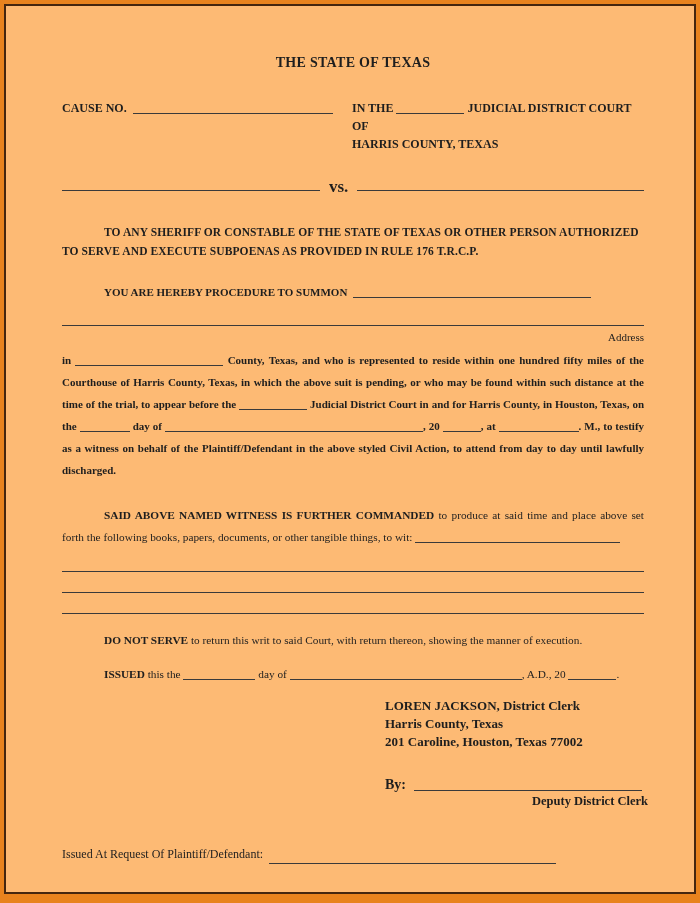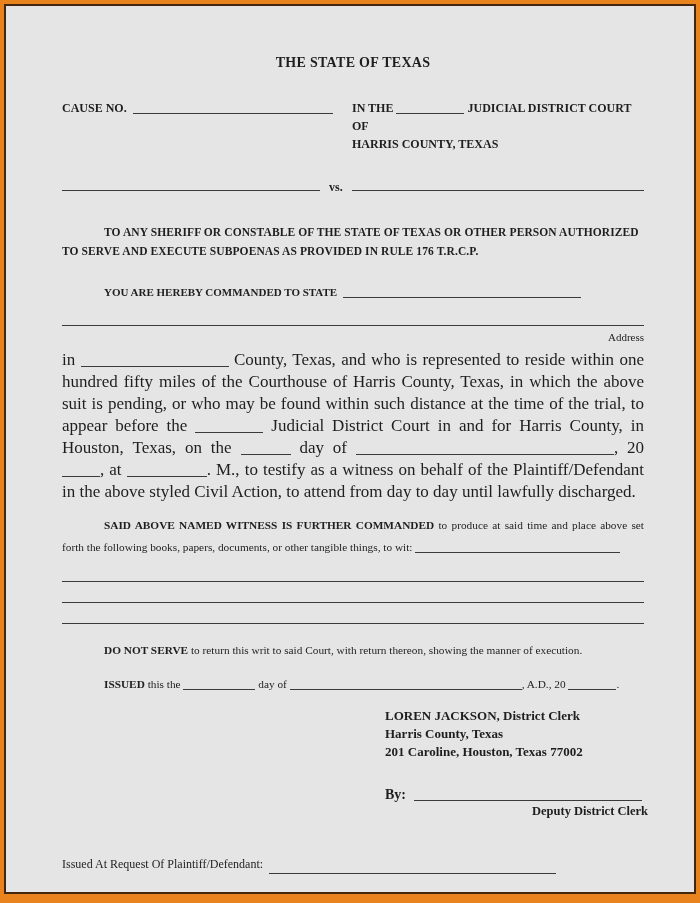--- a/index.html
+++ b/index.html
@@ -11,21 +11,21 @@
   }
   .frame {
     position: absolute; left: 0; top: 0;
     width: 700px; height: 903px;
     background: #e8831e;
     padding: 4px 4px 9px 4px;
   }
   .paper-edge {
     width: 100%; height: 100%;
     border: 2px solid #44260f;
-    background: #e5e5e5;
+    background: #fdba74;
     overflow: hidden;
   }
   .content {
     position: relative;
     height: 100%;
     padding: 0 50px 0 56px;
     font-size: 11px;
     line-height: 22px;
   }
   .b { font-weight: bold; }
@@ -79,21 +79,21 @@
   }
   .cause-left { white-space: nowrap; }
   .cause-spacer { flex: 1; }
   .cause-right { width: 292px; }
 
   .vs-row {
     margin-top: 27px;
     display: flex;
     align-items: flex-end;
     line-height: 14px;
-    font-size: 12px;
+    font-size: 17px;
   }
   .vs-row .line {
     border-bottom: 1px solid #3a3a3a;
     height: 1px;
     margin-bottom: 3px;
   }
   .line-left  { width: 258px; }
   .line-right { flex: 1; }
   .vs-label { padding: 0 9px; font-weight: bold; }
   .party-labels {
@@ -122,25 +122,26 @@
   }
   .summon-row .blank { width: 238px; }
 
   .fillin-block { margin-top: 2px; line-height: 22px; }
   .addr-row { display: flex; align-items: flex-end; flex-direction: column; }
   .addr-row .blank { flex: 1; }
 
   .body-para {
     text-align: justify;
     line-height: 22px;
-    font-size: 17px;
+    font-size: 11px;
+    font-weight: bold;
   }
 
   .produce-para {
-    margin-top: 11px;
+    margin-top: 23px;
     text-align: justify;
     line-height: 22px;
     font-size: 11.3px;
     text-indent: 42px;
   }
   .wit-lines { margin-top: 3px; }
 
   .donotfail-para {
     margin-top: 16px;
     padding-left: 42px;
@@ -209,21 +210,21 @@
 
       <div class="vs-row">
         <span class="line line-left"></span>
         <span class="vs-label">vs.</span>
         <span class="line line-right"></span>
       </div>
 
       <div class="sheriff-para">TO ANY SHERIFF OR CONSTABLE OF THE STATE OF TEXAS OR OTHER PERSON AUTHORIZED TO SERVE AND EXECUTE SUBPOENAS AS PROVIDED IN RULE 176 T.R.C.P.</div>
 
       <div class="summon-row">
-        <span class="b">YOU ARE HEREBY COMMANDED TO STATE</span>&nbsp;&nbsp;<span class="blank"></span>
+        <span class="b">YOU ARE HEREBY PROCEDURE TO SUMMON</span>&nbsp;&nbsp;<span class="blank"></span>
       </div>
 
       <div class="fillin-block">
         <div class="blank-line"></div>
         <div class="addr-row">
           <span>Address</span>
           <span class="blank"></span>
         </div>
         <div class="body-para">
           <span>in</span>

